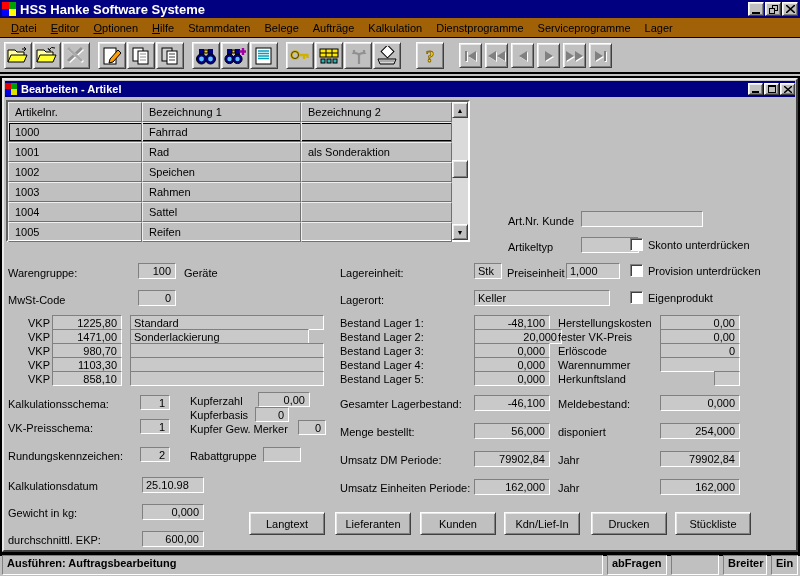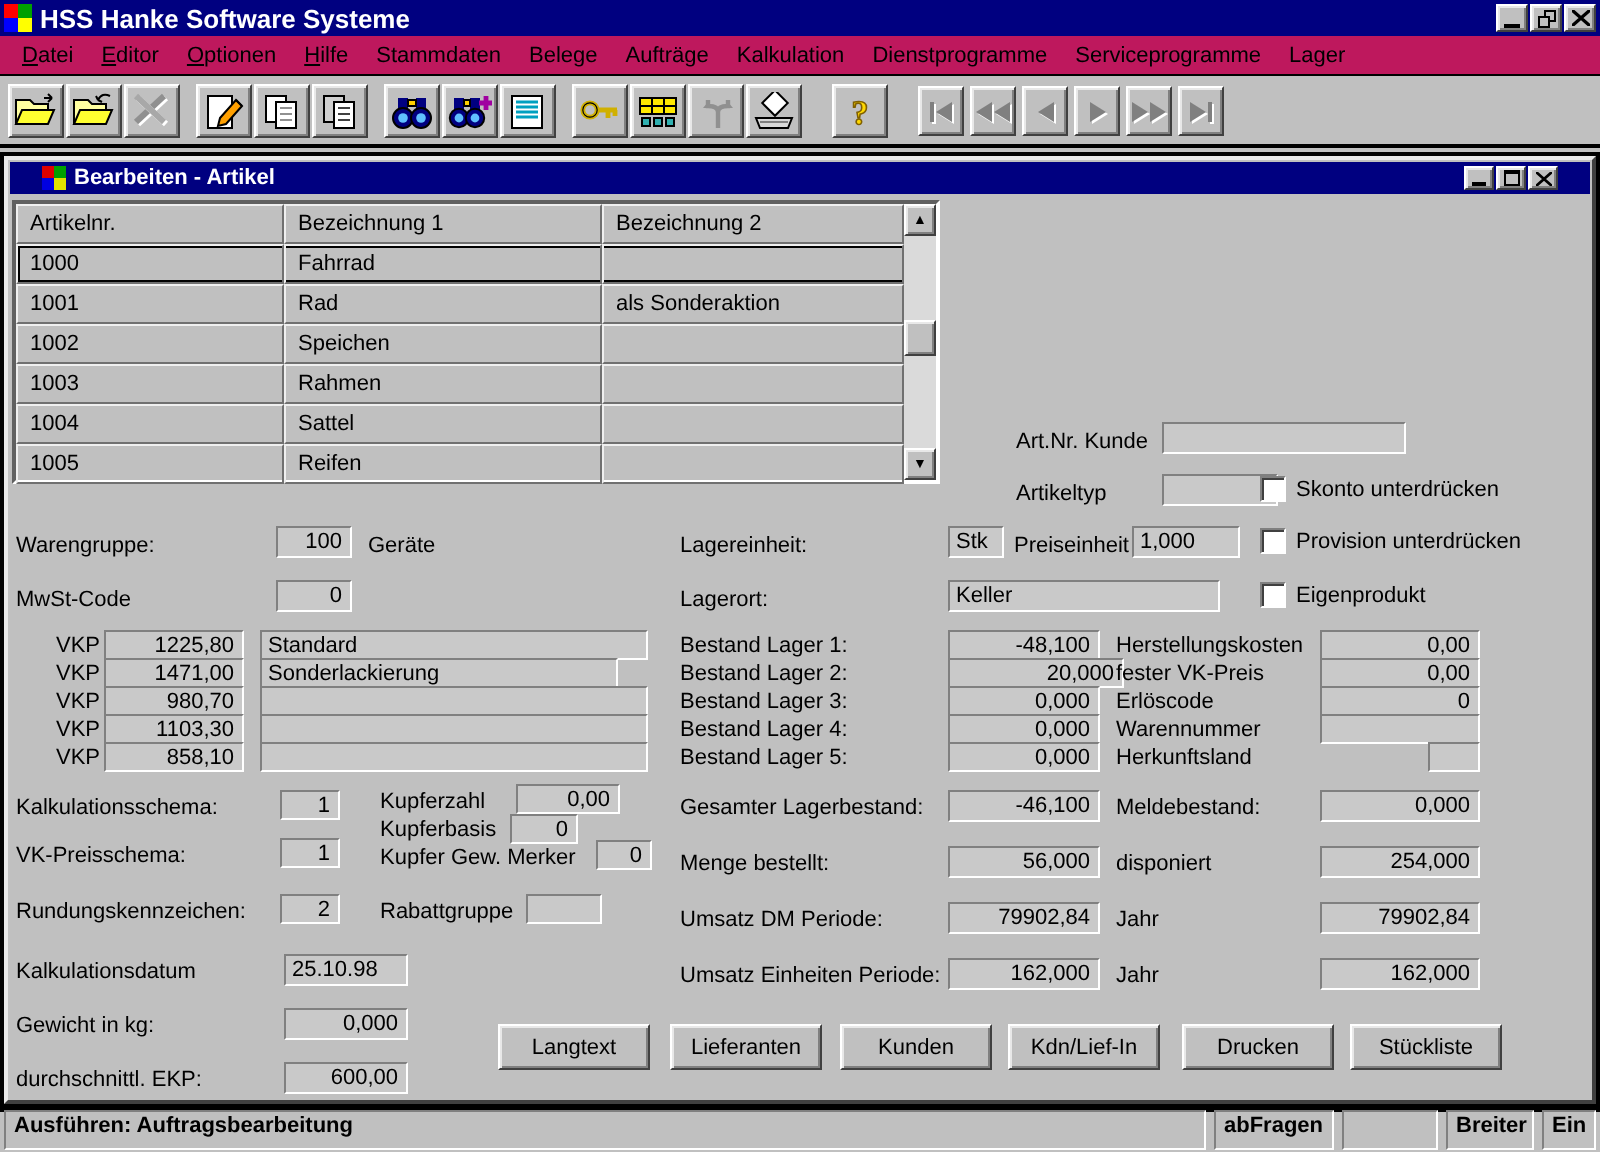--- a/index.html
+++ b/index.html
@@ -20,21 +20,21 @@
   .appicon i { width:7px; height:7px; }
   .winbtn { width:16px; height:14px; margin-left:1px; padding:0; display:flex; align-items:center;
             justify-content:center; cursor:default; }
   .glyph-min { width:8px; height:2px; background:#000; margin-top:7px; }
   .glyph-restore { position:relative; width:9px; height:9px; }
   .glyph-restore b { position:absolute; border:1px solid #000; background:#c0c0c0; width:6px; height:6px; }
   .glyph-restore b.b1 { right:0; top:0; }
   .glyph-restore b.b2 { left:0; bottom:0; }
 
   
-  .menubar { position:absolute; top:18px; left:0; right:0; height:20px; background:#be185d;
+  .menubar { position:absolute; top:18px; left:0; right:0; height:20px; background:#a16207;
              display:flex; align-items:center; padding-left:4px; border-bottom:1px solid #000; }
   .menu-item { padding:2px 7px; white-space:nowrap; }
   .mu { text-decoration:underline; }
 
   
   .toolbar { position:absolute; top:39px; left:0; right:0; height:35px; background:#c0c0c0;
              display:flex; align-items:center; padding-left:4px; border-bottom:2px solid #000; }
   .tbtn { width:28px; height:27px; margin-right:1px; display:flex; align-items:center;
           justify-content:center; }
   .tgap { width:7px; }
@@ -45,21 +45,21 @@
   .tri-r { width:0; height:0; border-top:5px solid transparent; border-bottom:5px solid transparent;
            border-left:8px solid #808080; filter:drop-shadow(1px 1px 0 #fff); }
   .nbar { width:2px; height:10px; background:#808080; box-shadow:1px 1px 0 #fff; }
 
   
   .mdi-client { position:absolute; top:76px; left:0; right:0; height:478px; background:#808080;
                 border:2px solid #000; }
   .child-window { position:absolute; inset:0; background:#c0c0c0; border:2px solid;
                   border-color:#e8e8e8 #404040 #404040 #e8e8e8; }
   .child-titlebar { height:16px; margin:1px; background:#000080; display:flex; align-items:center;
-                    padding:0 16px; }
+                    padding:0 0; }
   .child-titlebar .title { color:#fff; font-weight:bold; font-size:11px; margin-left:4px; flex:1; }
   .cwbtn { width:15px; height:12px; margin-left:1px; display:flex; align-items:center; justify-content:center; }
   .child-content { position:absolute; top:18px; left:0; right:0; bottom:0; background:#c0c0c0; }
 
   
   .table-wrap { position:absolute; left:2px; top:2px; width:464px; height:142px;
                 border:2px solid; border-color:#606060 #fff #fff #606060; background:#c0c0c0; }
   .grid-row { display:grid; grid-template-columns:134px 159px 151px; height:20px; }
   .grid-cell { border:1px solid; border-color:#efefef #707070 #707070 #efefef;
                padding:3px 4px 0 6px; white-space:nowrap; overflow:hidden; }

